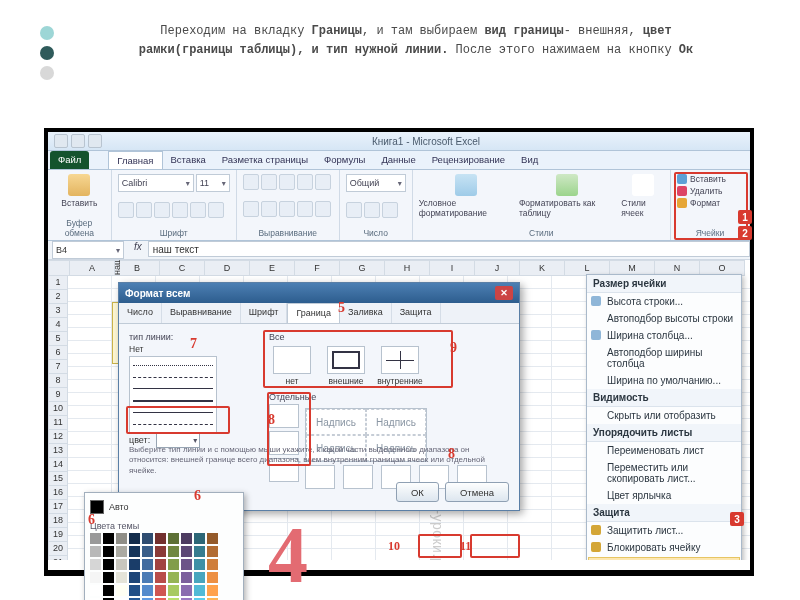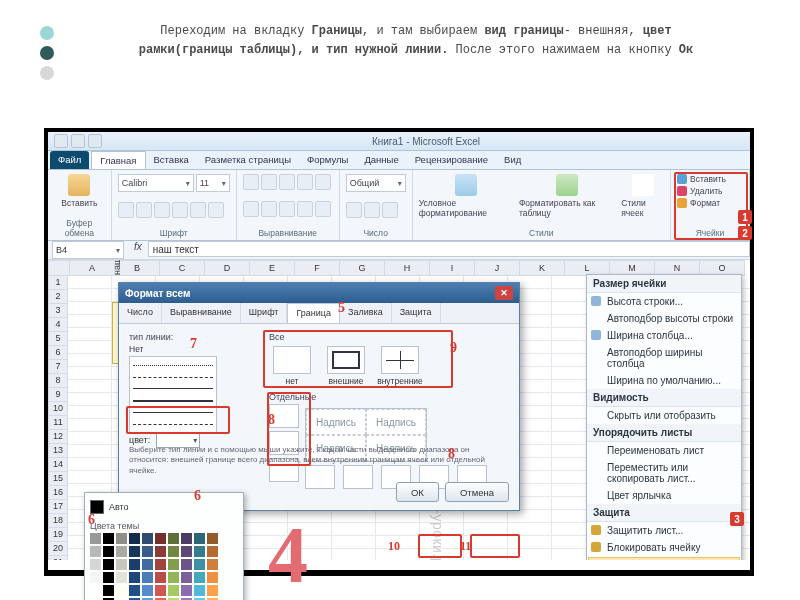--- a/index.html
+++ b/index.html
@@ -44,21 +44,21 @@
     border-bottom: 1px solid #b0c4d8;
     display: flex; align-items: center;
     font-size: 10px; color: #4a5b6d;
   }
   .qat { display: flex; gap: 3px; padding-left: 6px; }
   .qat span { width: 12px; height: 12px; background: #e0e8f0; border: 1px solid #b8c4d0; border-radius: 2px; }
   .tb .title { flex: 1; text-align: center; }
   
   .tabs { height: 18px; display: flex; font-size: 9.5px; padding-left: 2px; border-bottom: 1px solid #b0c4d8; background: #eaf2fb; }
   .tab { padding: 3px 8px; color: #335; cursor: pointer; }
-  .tab.file { background: #0c4a6e; color: #fff; border-radius: 3px 3px 0 0; margin-right: 2px; }
+  .tab.file { background: #14532d; color: #fff; border-radius: 3px 3px 0 0; margin-right: 19px; }
   .tab.active { background: #fff; border: 1px solid #b0c4d8; border-bottom: none; }
   
   .ribbon {
     height: 70px; background: #f3f6fb;
     border-bottom: 1px solid #b0c4d8;
     display: flex; gap: 0;
     font-size: 8.5px; color: #445;
     position: relative;
   }
   .grp { border-right: 1px solid #d0dae6; padding: 4px 6px 2px 6px; display: flex; flex-direction: column; justify-content: space-between; }

